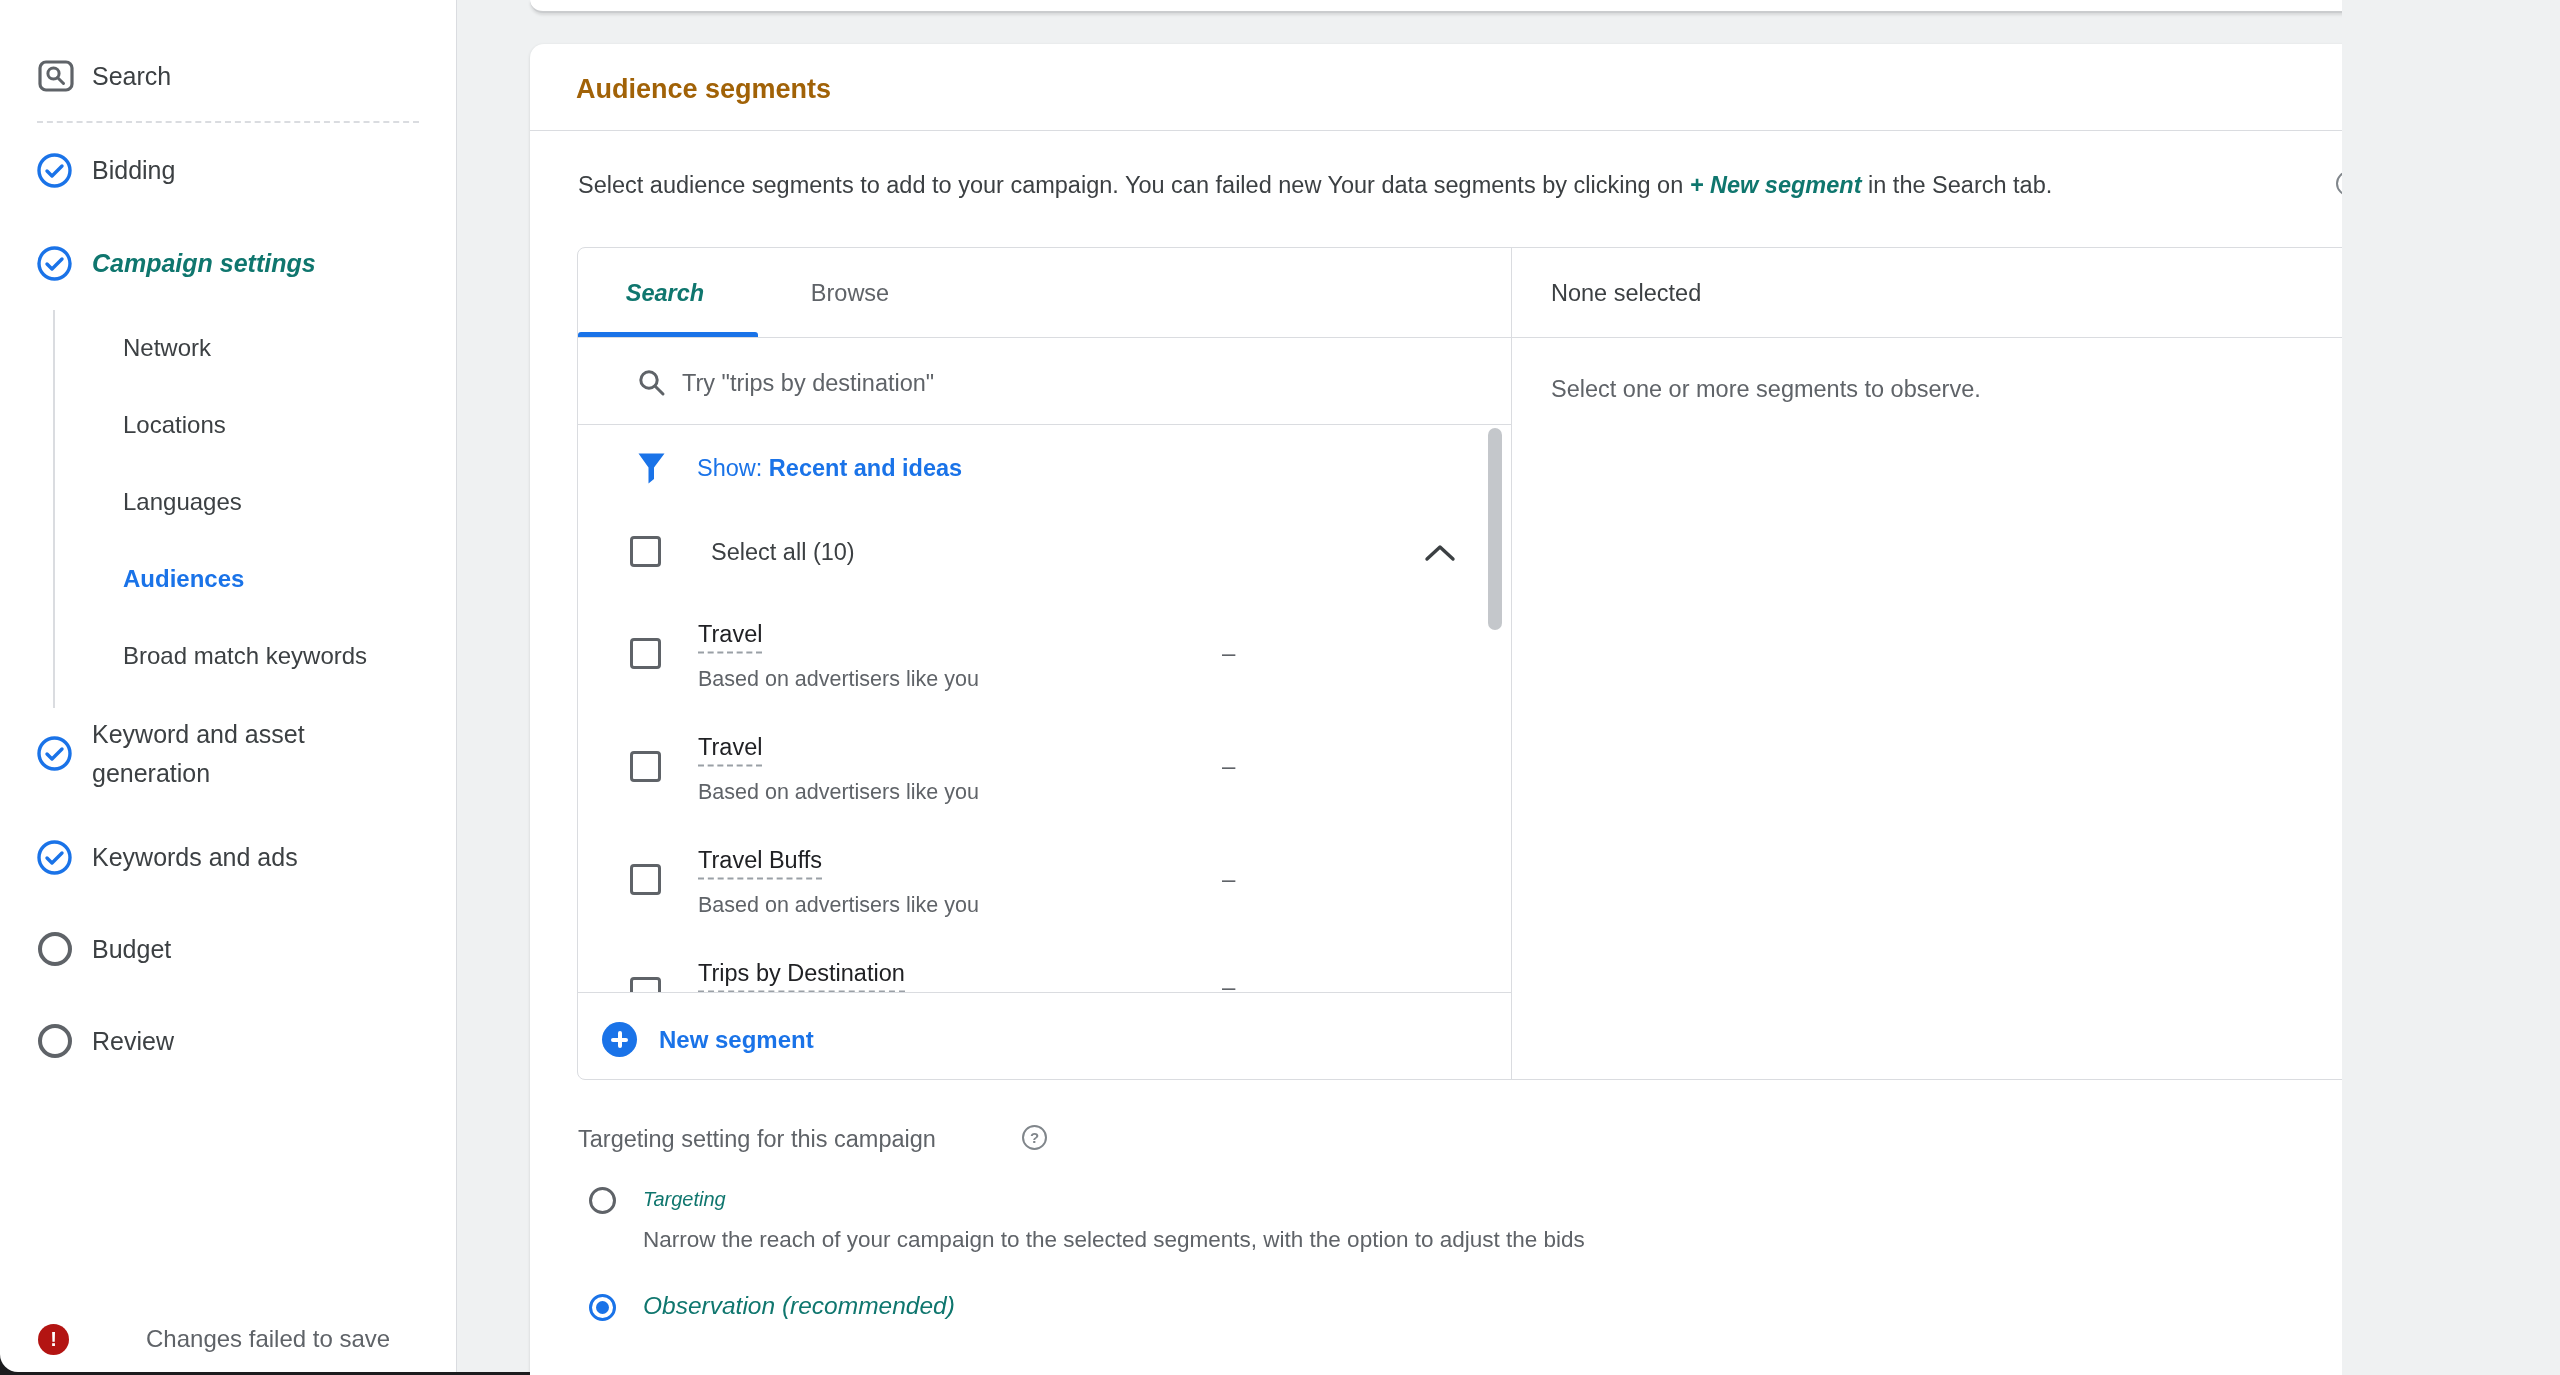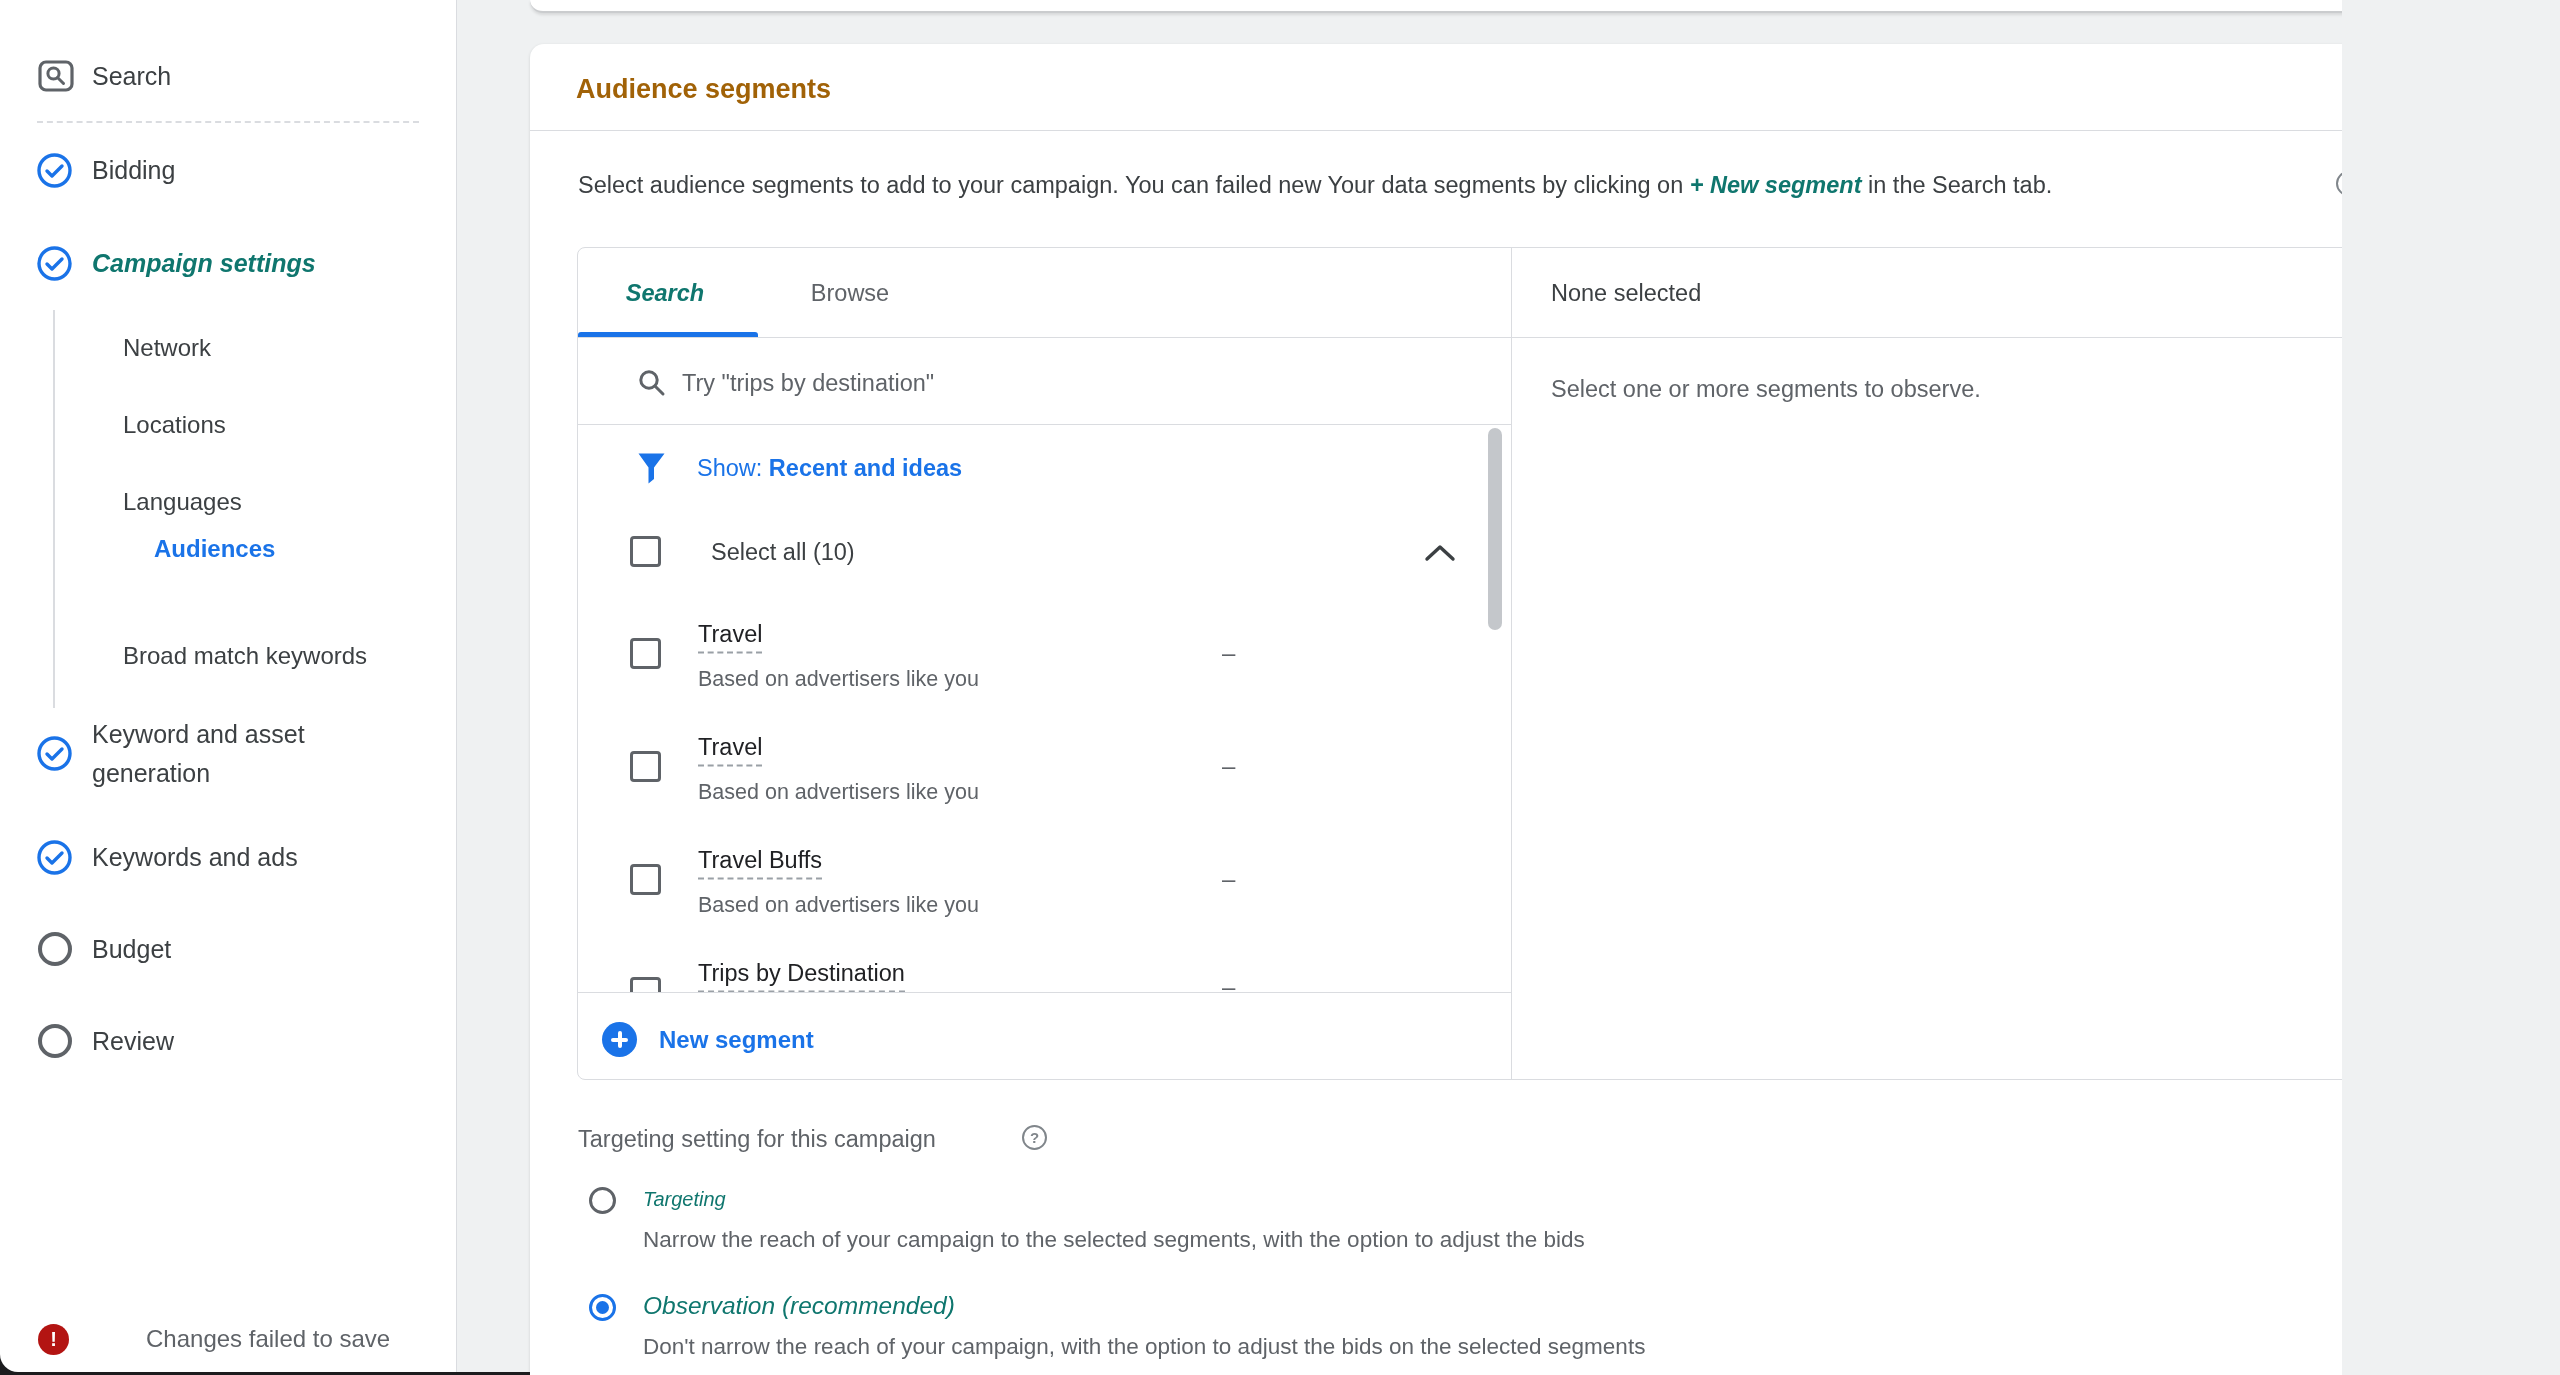--- a/index.html
+++ b/index.html
@@ -96,21 +96,21 @@
       <circle cx="18.5" cy="18.5" r="15.5" fill="#fff" stroke="#1a73e8" stroke-width="3.4"></circle>
       <path d="M11 19 l5 5 l10 -10" fill="none" stroke="#1a73e8" stroke-width="3.4" stroke-linecap="round" stroke-linejoin="round"></path>
     </svg>
     <div class="txt side-label darker bold" style="left:92px;top:263px;">Campaign settings</div>
 
     <div class="vline"></div>
 
     <div class="txt sub-label dark" style="left:123px;top:348px;">Network</div>
     <div class="txt sub-label dark" style="left:123px;top:425px;">Locations</div>
     <div class="txt sub-label dark" style="left:123px;top:502px;">Languages</div>
-    <div class="txt sub-label blue bold" style="left:123px;top:549px;margin-left:31px;">Audiences</div>
+    <div class="txt sub-label blue bold" style="left:123px;top:579px;">Audiences</div>
     <div class="txt sub-label dark" style="left:123px;top:656px;">Broad match keywords</div>
 
     <svg class="abs" style="left:36px;top:735px;" width="37" height="37" viewBox="0 0 37 37">
       <circle cx="18.5" cy="18.5" r="15.5" fill="#fff" stroke="#1a73e8" stroke-width="3.4"></circle>
       <path d="M11 19 l5 5 l10 -10" fill="none" stroke="#1a73e8" stroke-width="3.4" stroke-linecap="round" stroke-linejoin="round"></path>
     </svg>
     <div class="abs side-label dark" style="left:92px;top:715px;width:280px;line-height:39px;white-space:normal;">Keyword and asset generation</div>
 
     <svg class="abs" style="left:36px;top:839px;" width="37" height="37" viewBox="0 0 37 37">
       <circle cx="18.5" cy="18.5" r="15.5" fill="#fff" stroke="#1a73e8" stroke-width="3.4"></circle>
@@ -207,15 +207,14 @@
   <div class="radio" style="left:589px;top:1187px;">
       <div class="dot"></div>
     </div>
   <div class="txt darker" style="left:643px;top:1199px;font-size:20px;">Targeting</div>
   <div class="txt gray" style="left:643px;top:1240px;font-size:22.5px;">Narrow the reach of your campaign to the selected segments, with the option to adjust the bids</div>
 
   <div class="radio selected" style="left:589px;top:1294px;">
       <div class="dot"></div>
     </div>
   <div class="txt darker" style="left:643px;top:1306px;font-size:24.5px;">Observation (recommended)</div>
-  <div class="txt gray" style="left:643px;top:1347px;font-size:22.5px;">Don't narrow the reach of your campaign, with the option to adjust the bids on the selected segments</div>
 
 </div>
 
 </body></html>

